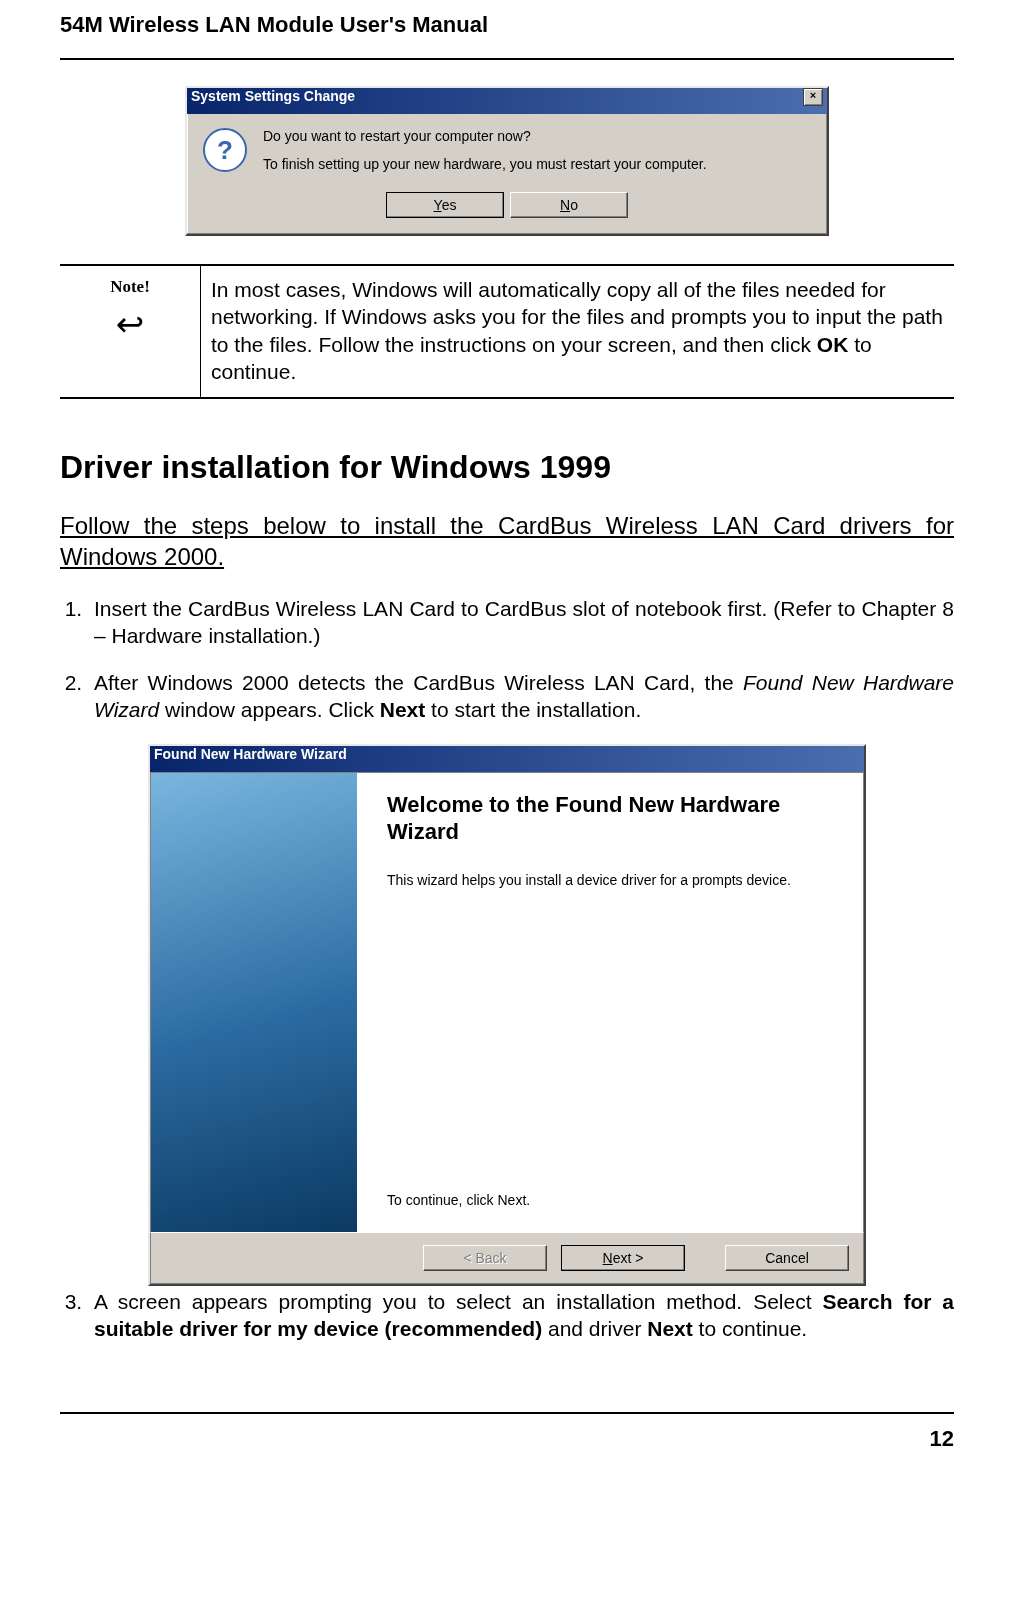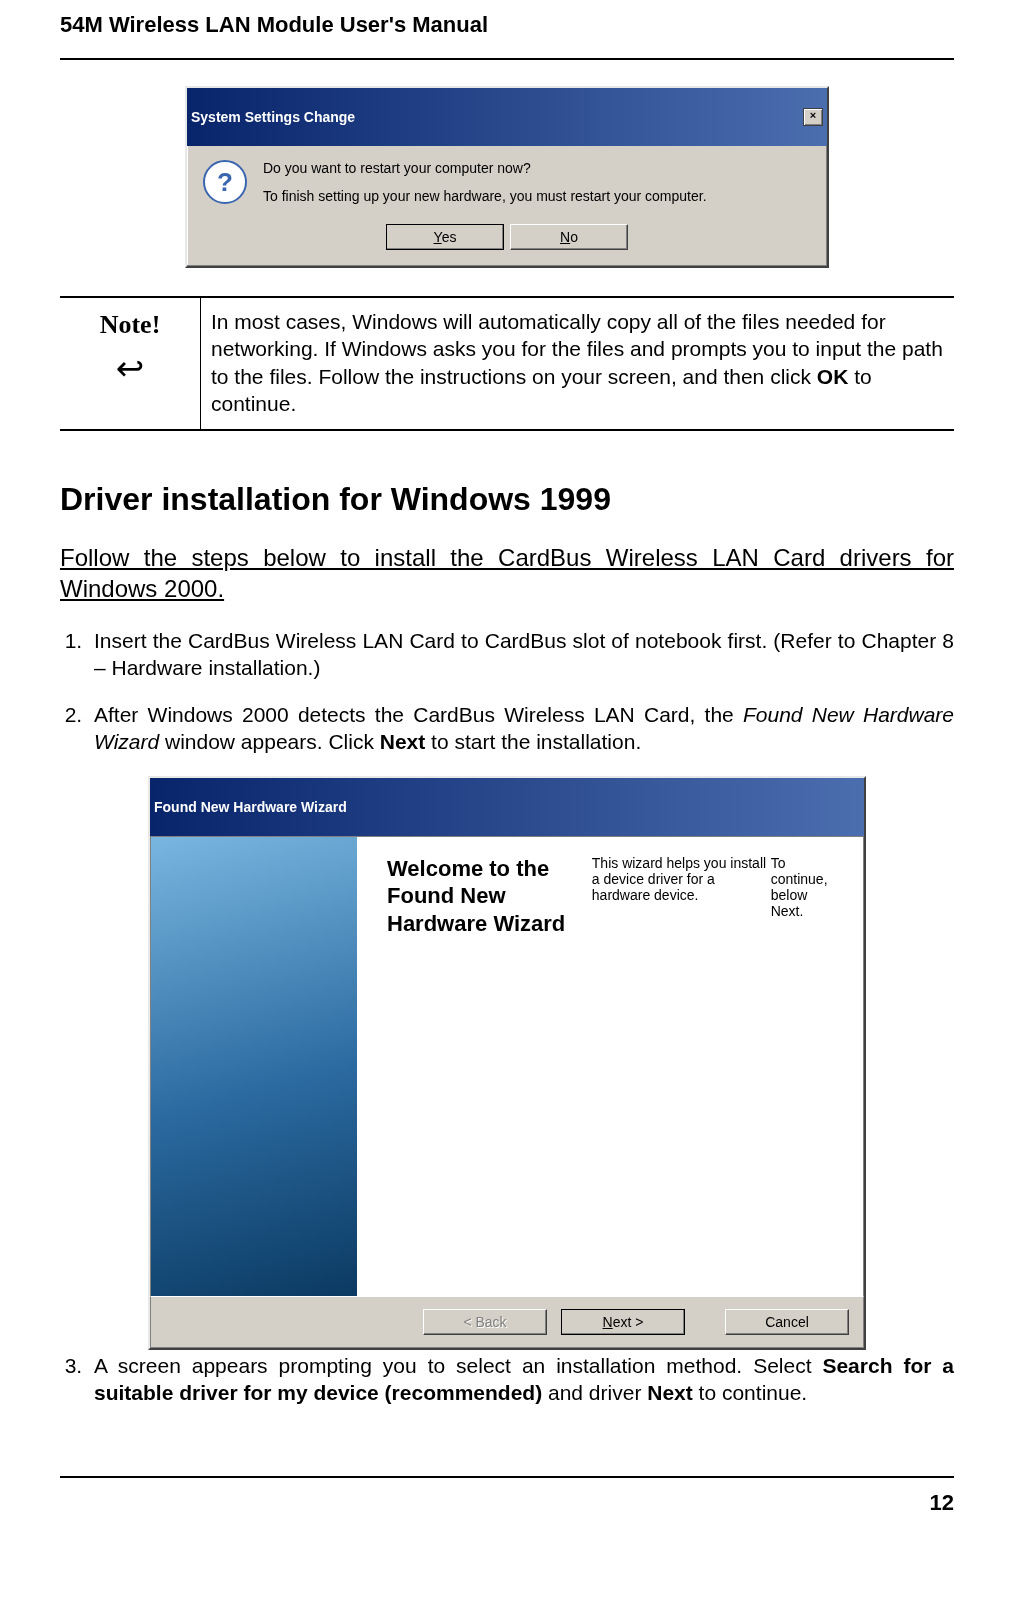--- a/index.html
+++ b/index.html
@@ -48,24 +48,23 @@
     border: 2px solid;
     border-top-color: #e8e8e8;
     border-left-color: #e8e8e8;
     border-right-color: #404040;
     border-bottom-color: #404040;
     box-shadow: inset -1px -1px 0 #808080, inset 1px 1px 0 #ffffff;
   }
   .dlg1 { width: 640px; }
   .titlebar {
     display: flex;
-    align-items: center;
     justify-content: space-between;
     height: 26px;
-    padding: 16px 4px;
+    padding: 0 4px;
     background: linear-gradient(to right, #08246b, #4b6eaf);
   }
   .titlebar .title {
     color: #fff;
     font-weight: bold;
     font-size: 14px;
     font-family: Tahoma, Arial, sans-serif;
   }
   .titlebar .close-btn {
     width: 18px;
@@ -130,21 +129,21 @@
     line-height: 1.3;
   }
   .note-table td.left {
     width: 120px;
     border-right: 1.5px solid var(--border-color);
     text-align: center;
   }
   .note-label {
     font-family: "Times New Roman", Times, serif;
     font-weight: bold;
-    font-size: 26px;
+    font-size: 17px;
     display: block;
     margin-bottom: 4px;
   }
   .note-icon {
     display: inline-block;
     font-size: 34px;
     transform: rotate(0deg);
   }
   .note-right b { font-weight: bold; }
 
@@ -188,21 +187,21 @@
     background: linear-gradient(165deg, #79b6e0 0%, #2b6aa0 55%, #0b3a62 100%);
     flex-shrink: 0;
   }
   .dlg2-pane {
     flex: 1;
     padding: 18px 26px 14px 30px;
     font-family: Tahoma, Arial, sans-serif;
     font-size: 14px;
     color: #000;
     display: flex;
-    flex-direction: row;
+    flex-direction: column;
   }
   .dlg2-pane h2 {
     font-family: Tahoma, Arial, sans-serif;
     font-weight: bold;
     font-size: 22px;
     margin: 0 0 26px 0;
     line-height: 1.25;
   }
   .dlg2-pane p { margin: 0 0 10px 0; }
   .dlg2-pane .spacer { flex: 1; }
@@ -288,23 +287,23 @@
   <div class="dlg-wrap2">
     <div class="win-dialog dlg2">
       <div class="titlebar">
         <span class="title">Found New Hardware Wizard</span>
       </div>
       <div class="dlg2-body">
         <div class="dlg2-content">
           <div class="dlg2-side"></div>
           <div class="dlg2-pane">
             <h2>Welcome to the Found New Hardware Wizard</h2>
-            <p>This wizard helps you install a device driver for a hardware device.</p>
+            <p>This wizard helps you install a device driver for a prompts device.</p>
             <div class="spacer"></div>
-            <p>To continue, below Next.</p>
+            <p>To continue, click Next.</p>
           </div>
         </div>
         <div class="dlg2-footer">
           <div class="win-btn disabled">
             <span class="ul" style="text-decoration:none">&lt; Back</span>
           </div>
           <div class="win-btn default">
             <span></span><span class="ul">N</span><span>ext &gt;</span>
           </div>
           <div style="width:12px"></div>

